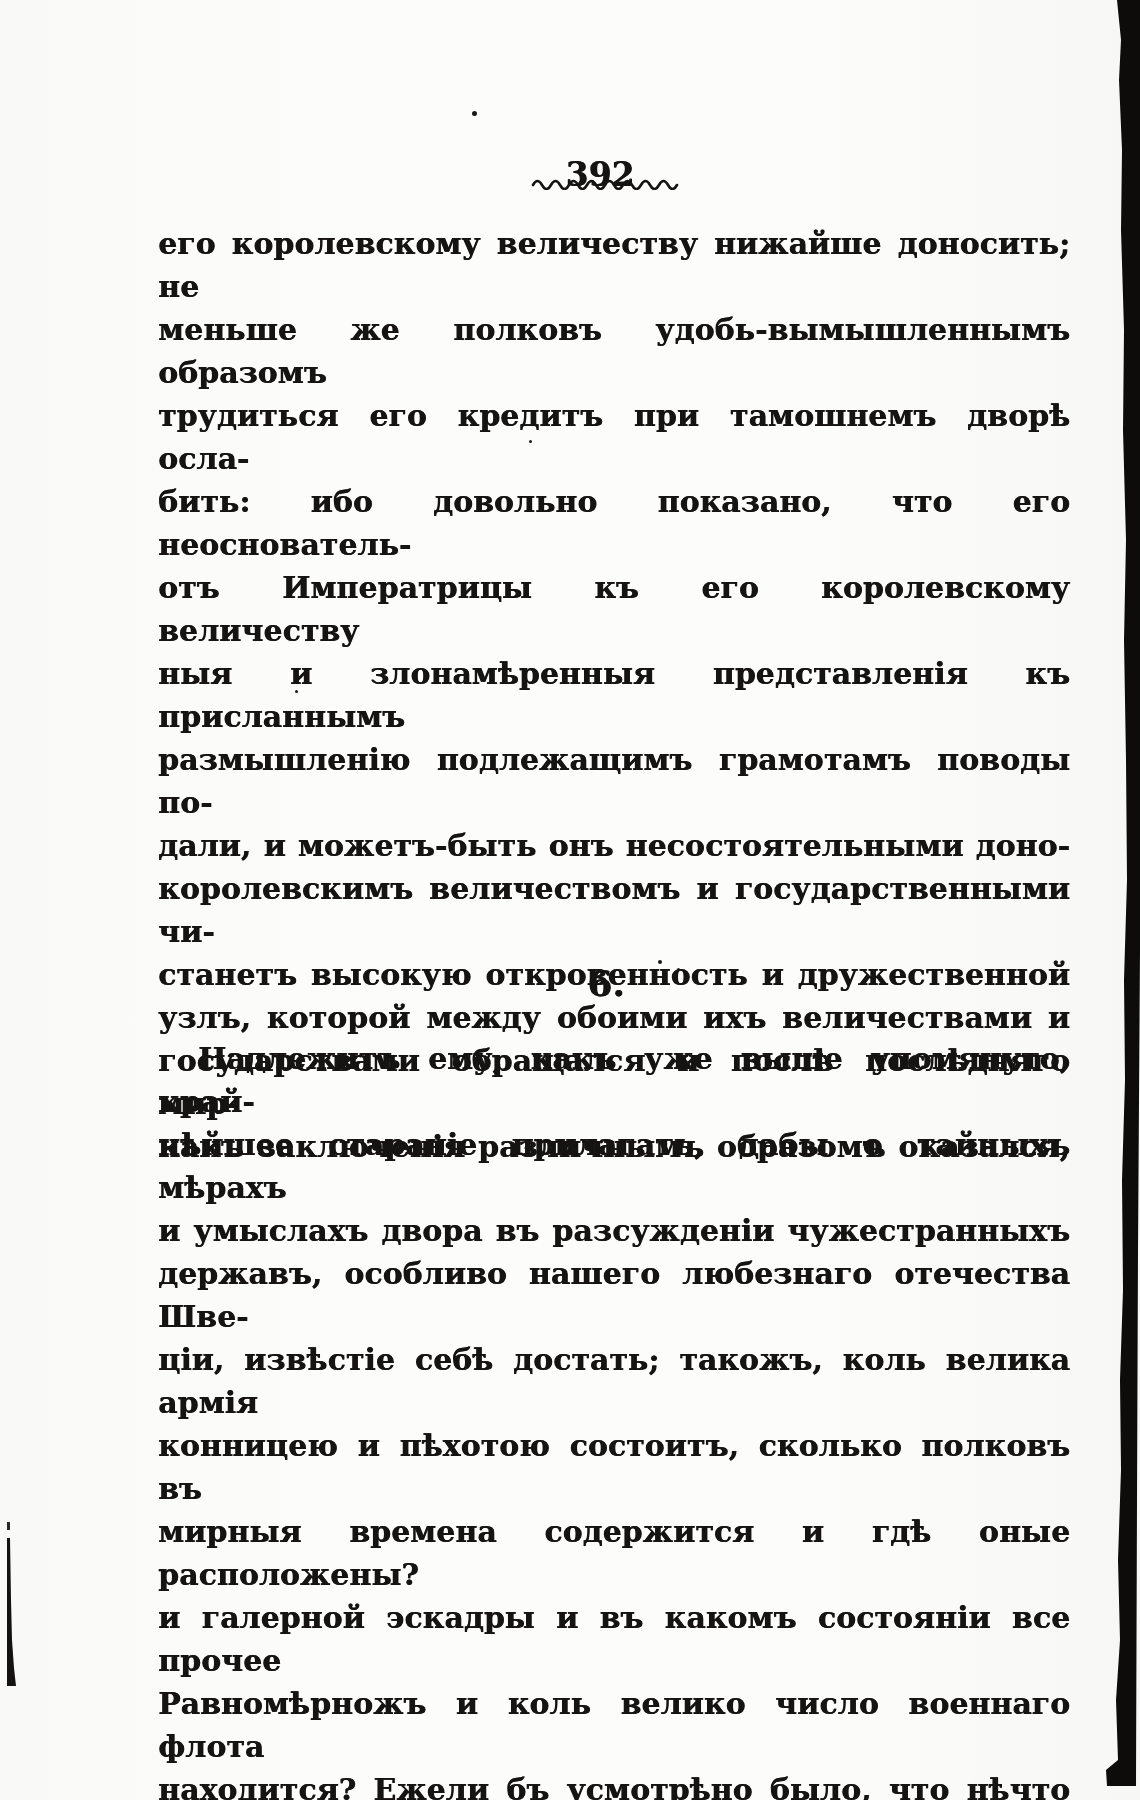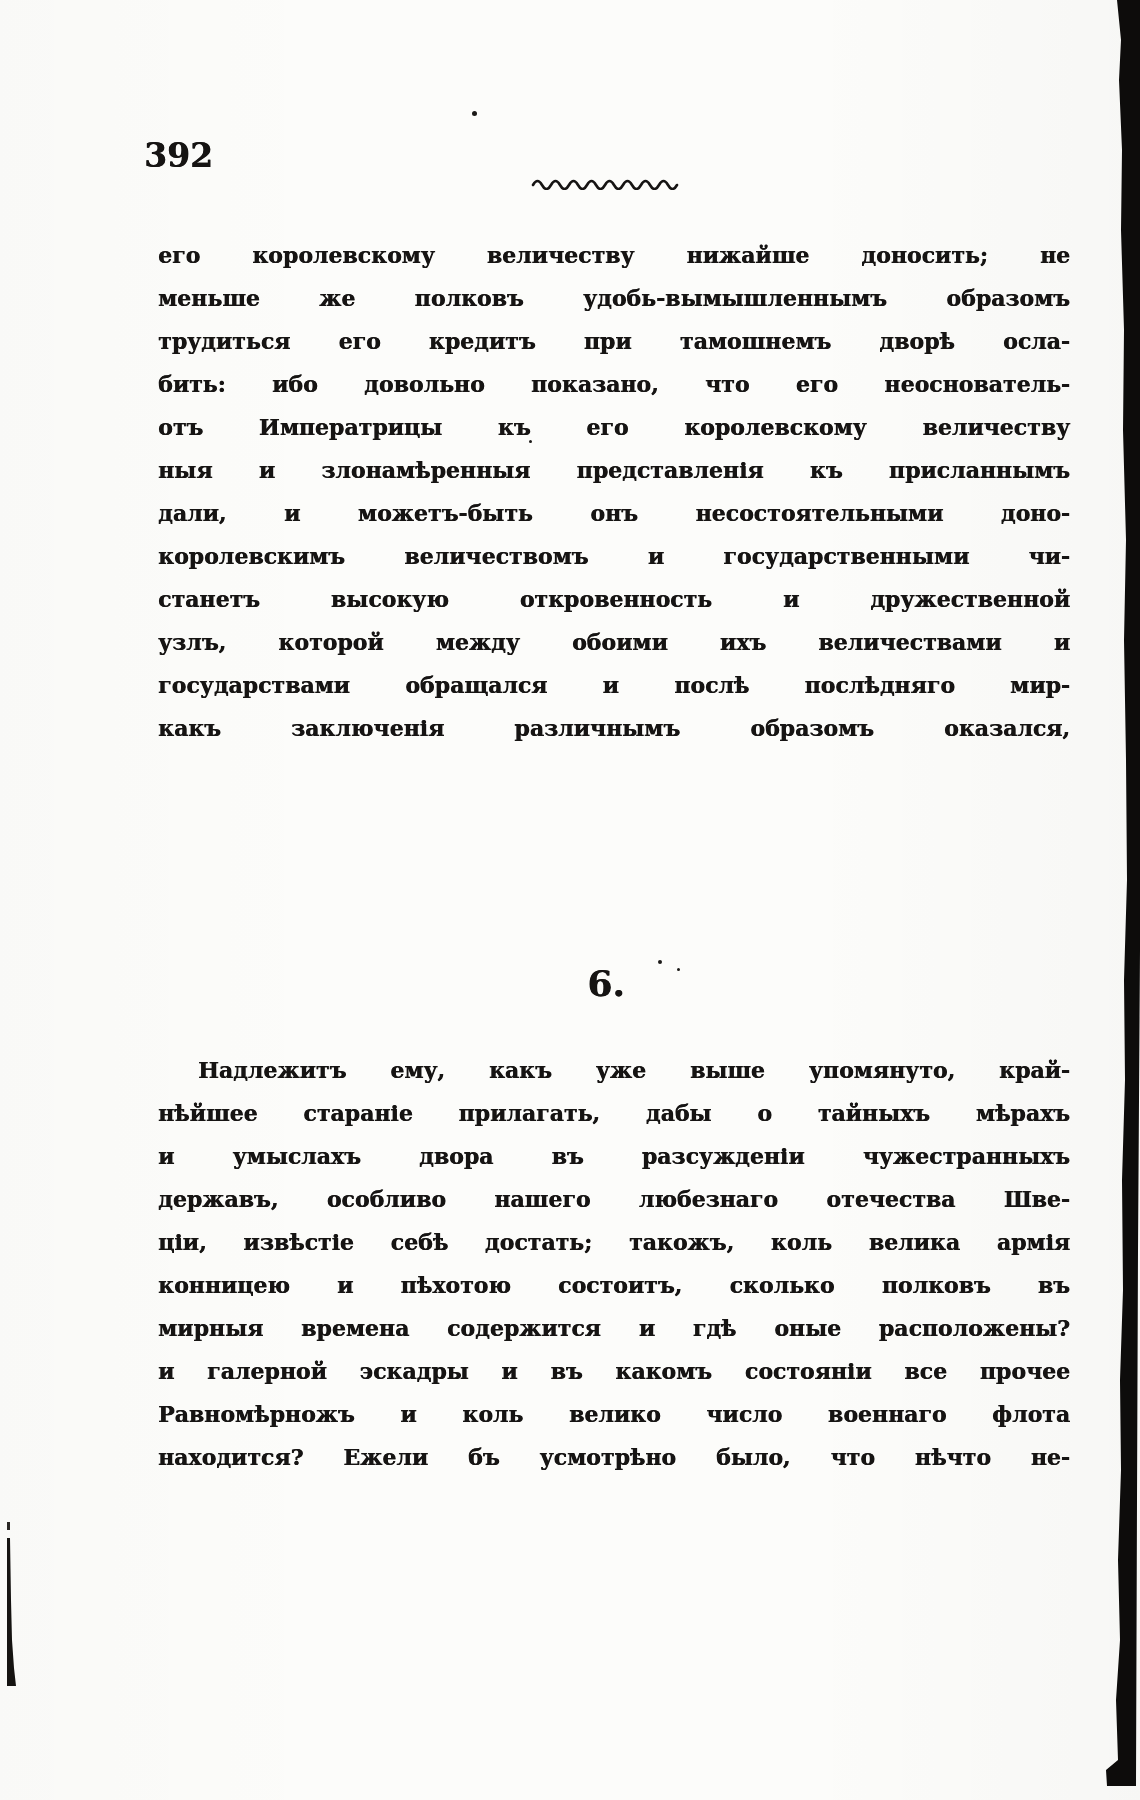--- a/index.html
+++ b/index.html
@@ -7,32 +7,31 @@
     position:relative;
     width:1140px; height:1800px;
     margin:0 auto;
     background:#fcfcfa;
     background-image: linear-gradient(90deg, rgba(0,0,0,0.012) 0%, rgba(0,0,0,0) 30%, rgba(0,0,0,0) 70%, rgba(0,0,0,0.02) 100%);
     overflow:hidden;
     font-family:"DejaVu Serif", serif;
     color:#161413;
   }
   .pagenum {
-    position:absolute; top:136px; left:158px; width:912px;
-    text-align:left; transform:translateX(-14px);
+    position:absolute; top:155px; left:158px; width:912px;
+    text-align:center; transform:translateX(-14px);
     font-size:33px; font-weight:700; letter-spacing:0px;
     text-shadow:0.5px 0 currentColor;
   }
   .squiggle { position:absolute; left:531px; top:174px; }
   .para {
     position:absolute; left:158px; width:912px;
-    font-size:22px; line-height:43px; font-weight:700;
+    font-size:30px; line-height:43px; font-weight:700;
     text-shadow:0.5px 0 currentColor;
     word-spacing:1px;
-    margin-top:12px;
   }
   .para1 { top:222px; }
   .para2 { top:1037px; }
   .tl { text-align:justify; text-align-last:justify; }
   .tl.short { text-align-last:left; }
   .tl.indent { text-indent:40px; }
   .section-num {
     position:absolute; top:962px; left:158px; width:912px;
     text-align:center; transform:translateX(-8px);
     font-size:36px; font-weight:700;
@@ -52,20 +51,21 @@
     <path d="M2,11 q4.5,-8 9,0 t9,0 t9,0 t9,0 t9,0 t9,0 t9,0 t9,0 t9,0 t9,0 t9,0 t9,0 t9,0 t9,0 t9,0 t9,0" fill="none" stroke="#161413" stroke-width="2.6" stroke-linecap="round"></path>
   </svg>
 
   <div class="para para1">
     <div class="tl">его королевскому величеству нижайше доносить; не</div>
     <div class="tl">меньше же полковъ удобь-вымышленнымъ образомъ</div>
     <div class="tl">трудиться его кредитъ при тамошнемъ дворѣ осла-</div>
     <div class="tl">бить: ибо довольно показано, что его неоснователь-</div>
     <div class="tl">отъ Императрицы къ его королевскому величеству</div>
     <div class="tl">ныя и злонамѣренныя представленія къ присланнымъ</div>
+    <div class="tl">размышленію подлежащимъ грамотамъ поводы по-</div>
     <div class="tl">дали, и можетъ-быть онъ несостоятельными доно-</div>
     <div class="tl">королевскимъ величествомъ и государственными чи-</div>
     <div class="tl">станетъ высокую откровенность и дружественной</div>
     <div class="tl">узлъ, которой между обоими ихъ величествами и</div>
     <div class="tl">государствами обращался и послѣ послѣдняго мир-</div>
     <div class="tl">какъ заключенія различнымъ образомъ оказался,</div>
   </div>
 
   <div class="section-num">6.</div>
 

